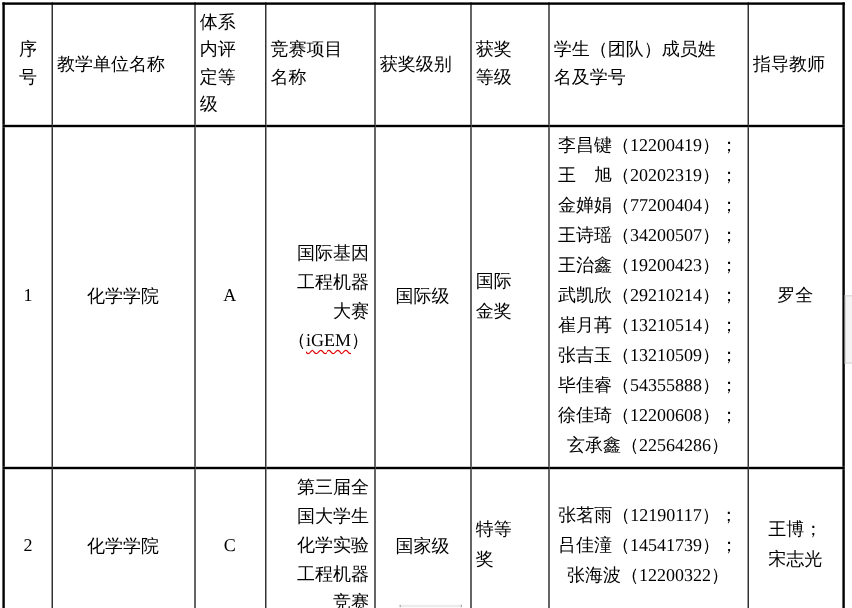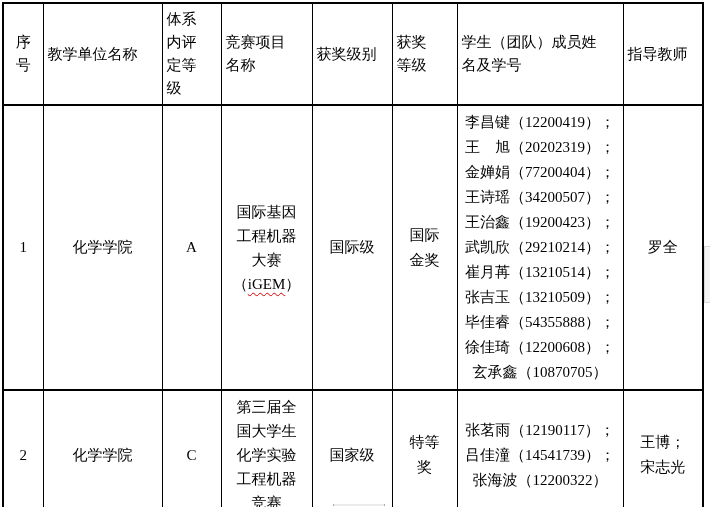--- a/index.html
+++ b/index.html
@@ -35,25 +35,25 @@
     overflow: hidden;
     word-break: break-all;
   }
   tr.hsep td { border-bottom-width: 2px; }
   tr.hdr { height: 94px; }
   tr.row1 { height: 281px; }
   tr.row2 { height: 125px; }
   tr.hdr td { line-height: 23px; }
   td.left  { text-align: left; padding-left: 6px; padding-right: 2px; }
   td.center { text-align: center; }
-  td.comp div { line-height: 24px; text-align: center; font-family: Liberation Serif, serif; }
+  td.comp div { line-height: 24px; text-align: right; font-family: Liberation Serif, serif; }
   td.comp { padding-left: 5px; padding-right: 2px; }
   td.students { padding-left: 7px; padding-right: 2px; }
   td.students div { line-height: 25px; text-align: center; white-space: nowrap; }
-  td.rank div { line-height: 25px; text-align: center; font-family: Liberation Serif, serif; }
+  td.rank div { line-height: 25px; text-align: left; font-family: Liberation Serif, serif; }
   td.adv div { line-height: 25px; text-align: center; }
   .wavy {
     text-decoration-line: underline;
     text-decoration-style: wavy;
     text-decoration-color: #e00000;
     text-decoration-thickness: 1px;
     text-underline-offset: 3px;
   }
   .vscroll-fragment {
     position: absolute;
@@ -147,21 +147,21 @@
         <div>李昌键（12200419）；</div>
         <div>王　旭（20202319）；</div>
         <div>金婵娟（77200404）；</div>
         <div>王诗瑶（34200507）；</div>
         <div>王治鑫（19200423）；</div>
         <div>武凯欣（29210214）；</div>
         <div>崔月苒（13210514）；</div>
         <div>张吉玉（13210509）；</div>
         <div>毕佳睿（54355888）；</div>
         <div>徐佳琦（12200608）；</div>
-        <div>玄承鑫（10870705）</div>
+        <div>玄承鑫（22564286）</div>
       </td>
       <td class="adv">
         <div>罗全</div>
       </td>
     </tr>
 
     <tr class="row2">
       <td class="center">2</td>
       <td class="center">化学学院</td>
       <td class="center">C</td>

